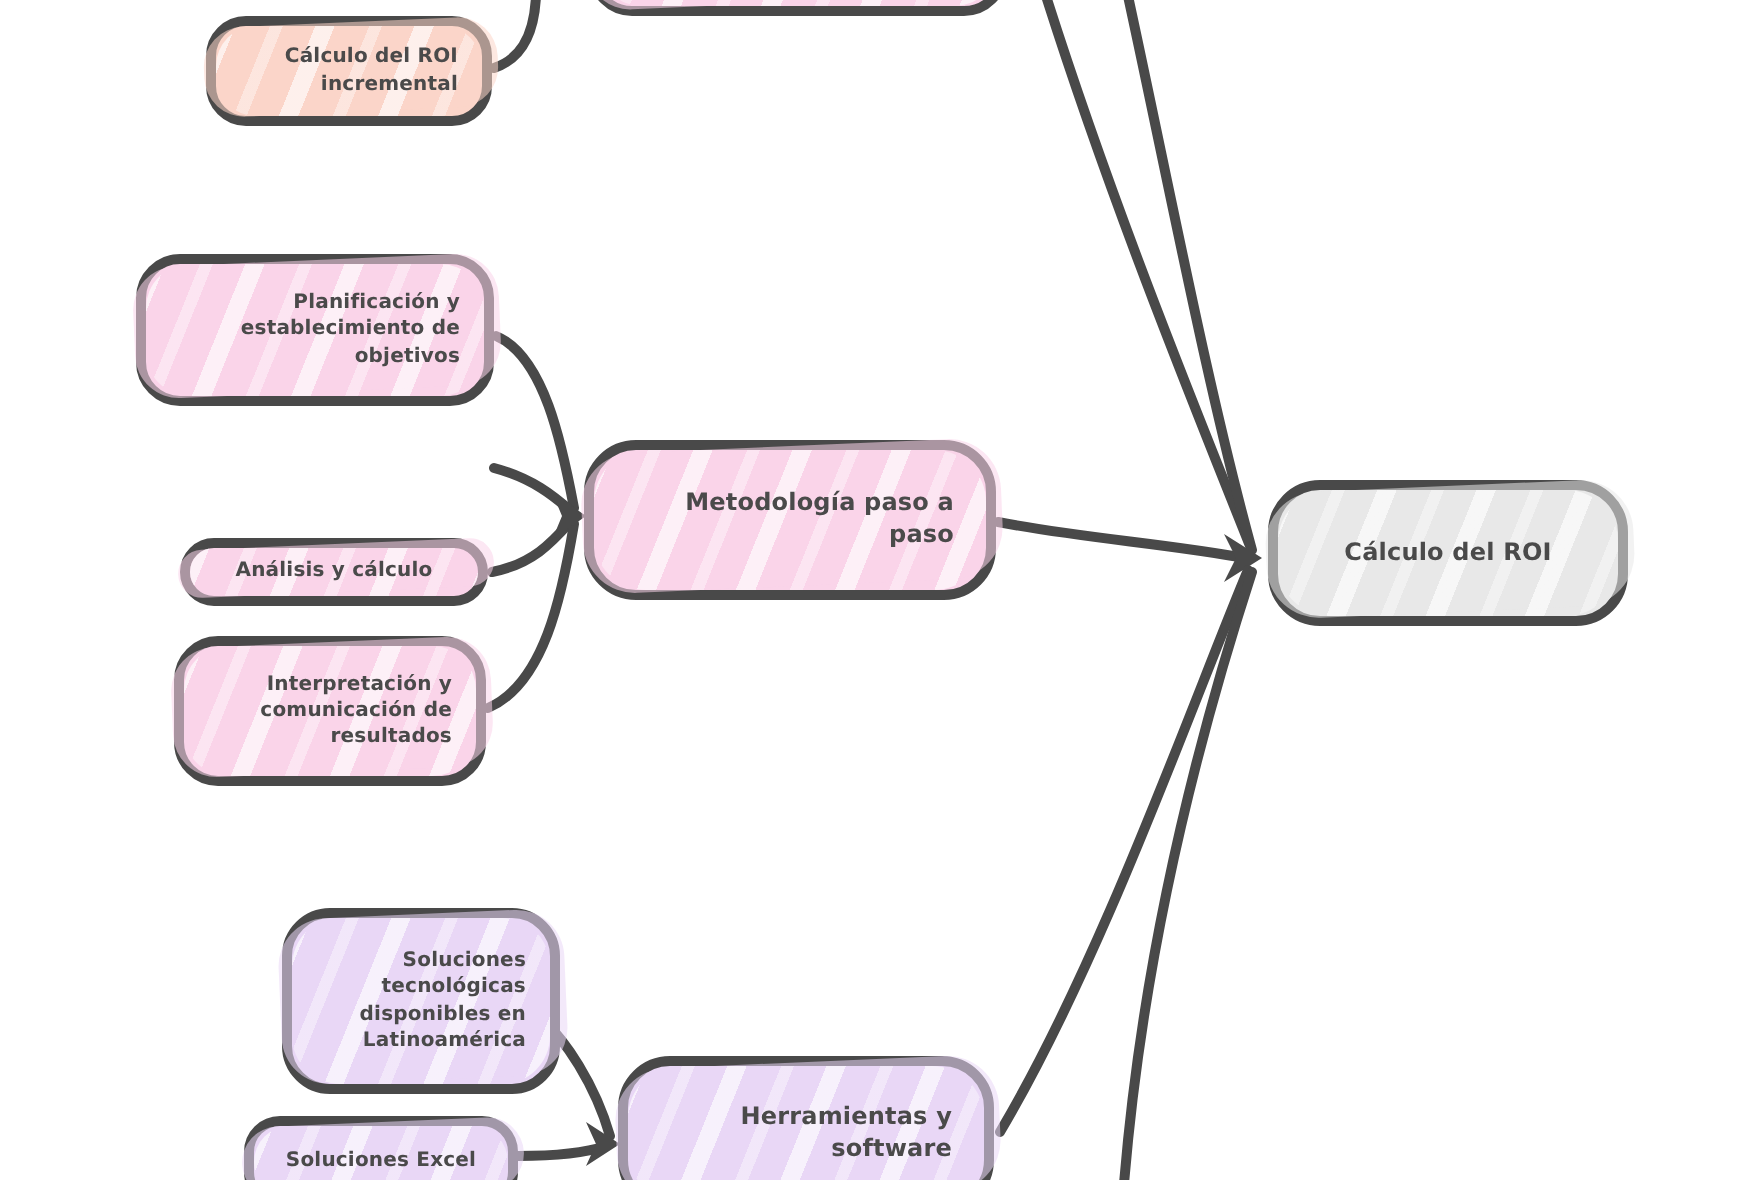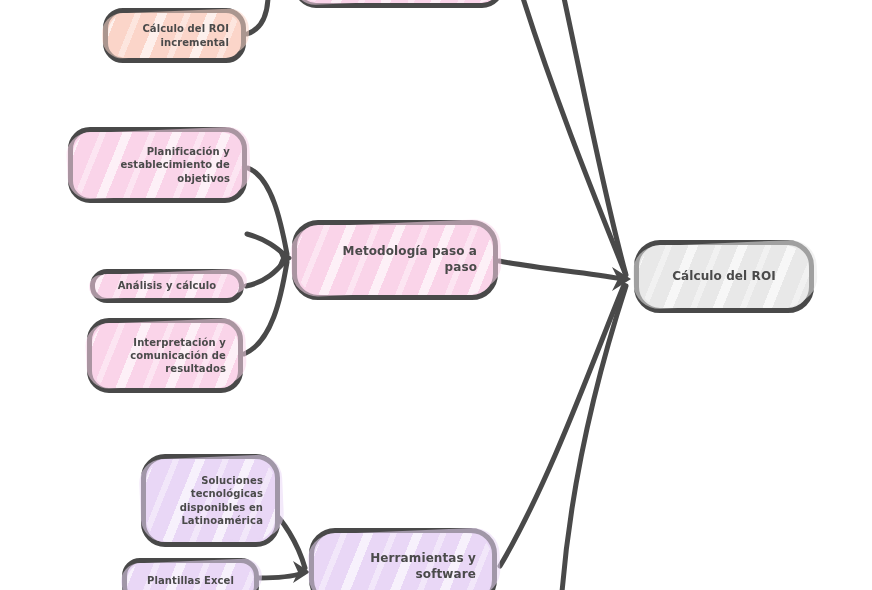--- a/index.html
+++ b/index.html
@@ -115,20 +115,20 @@
 
   <div class="node gray align-center section" style="left:634px;top:240px;width:180px;height:73px;border-radius:26px;">
     <span>Cálculo del ROI</span>
   </div>
 
   <div class="node lavender align-right" style="left:121px;top:454px;width:139px;height:93px;border-radius:24px;margin-left:20px;">
     <span>Soluciones tecnológicas disponibles en Latinoamérica</span>
   </div>
 
   <div class="node lavender align-center pill" style="left:122px;top:558px;width:137px;height:46px;border-radius:18px;">
-    <span>Plantillas Excel</span>
+    <span>Soluciones Excel</span>
   </div>
 
   <div class="node lavender align-right section" style="left:309px;top:528px;width:188px;height:78px;border-radius:26px;padding-right:16px;">
     <span>Herramientas y software</span>
   </div>
 
 </div>
 
 </body></html>

